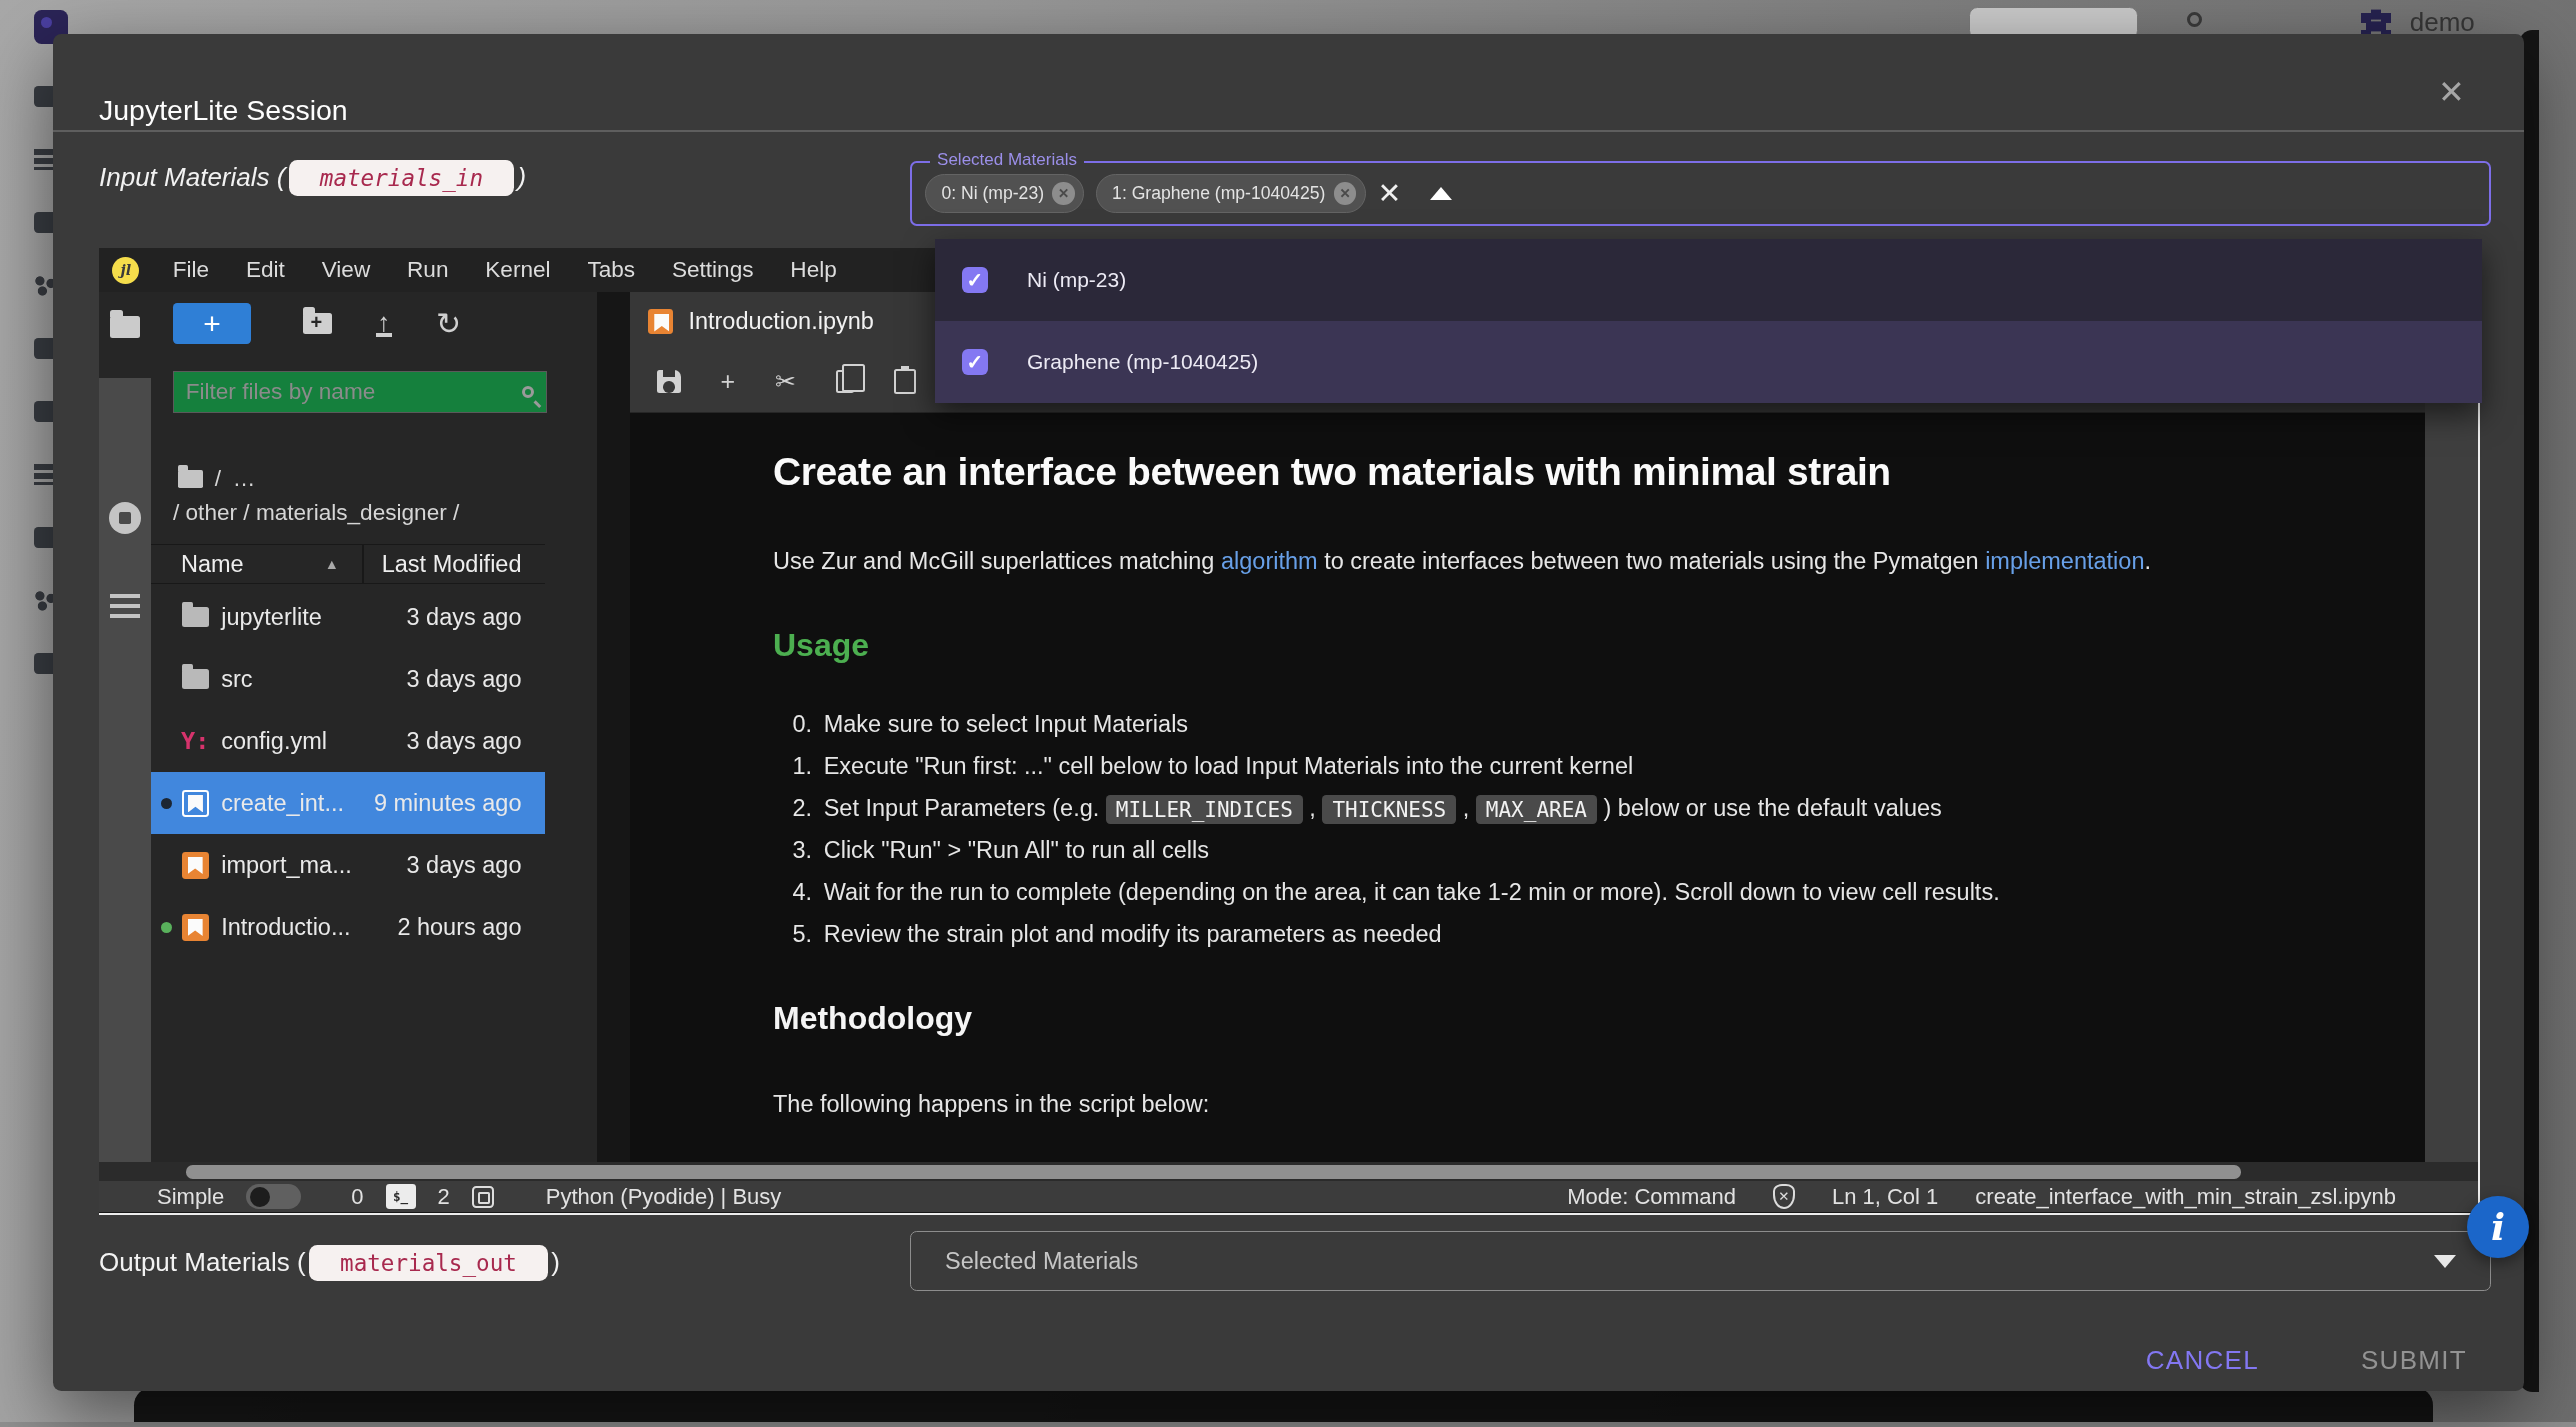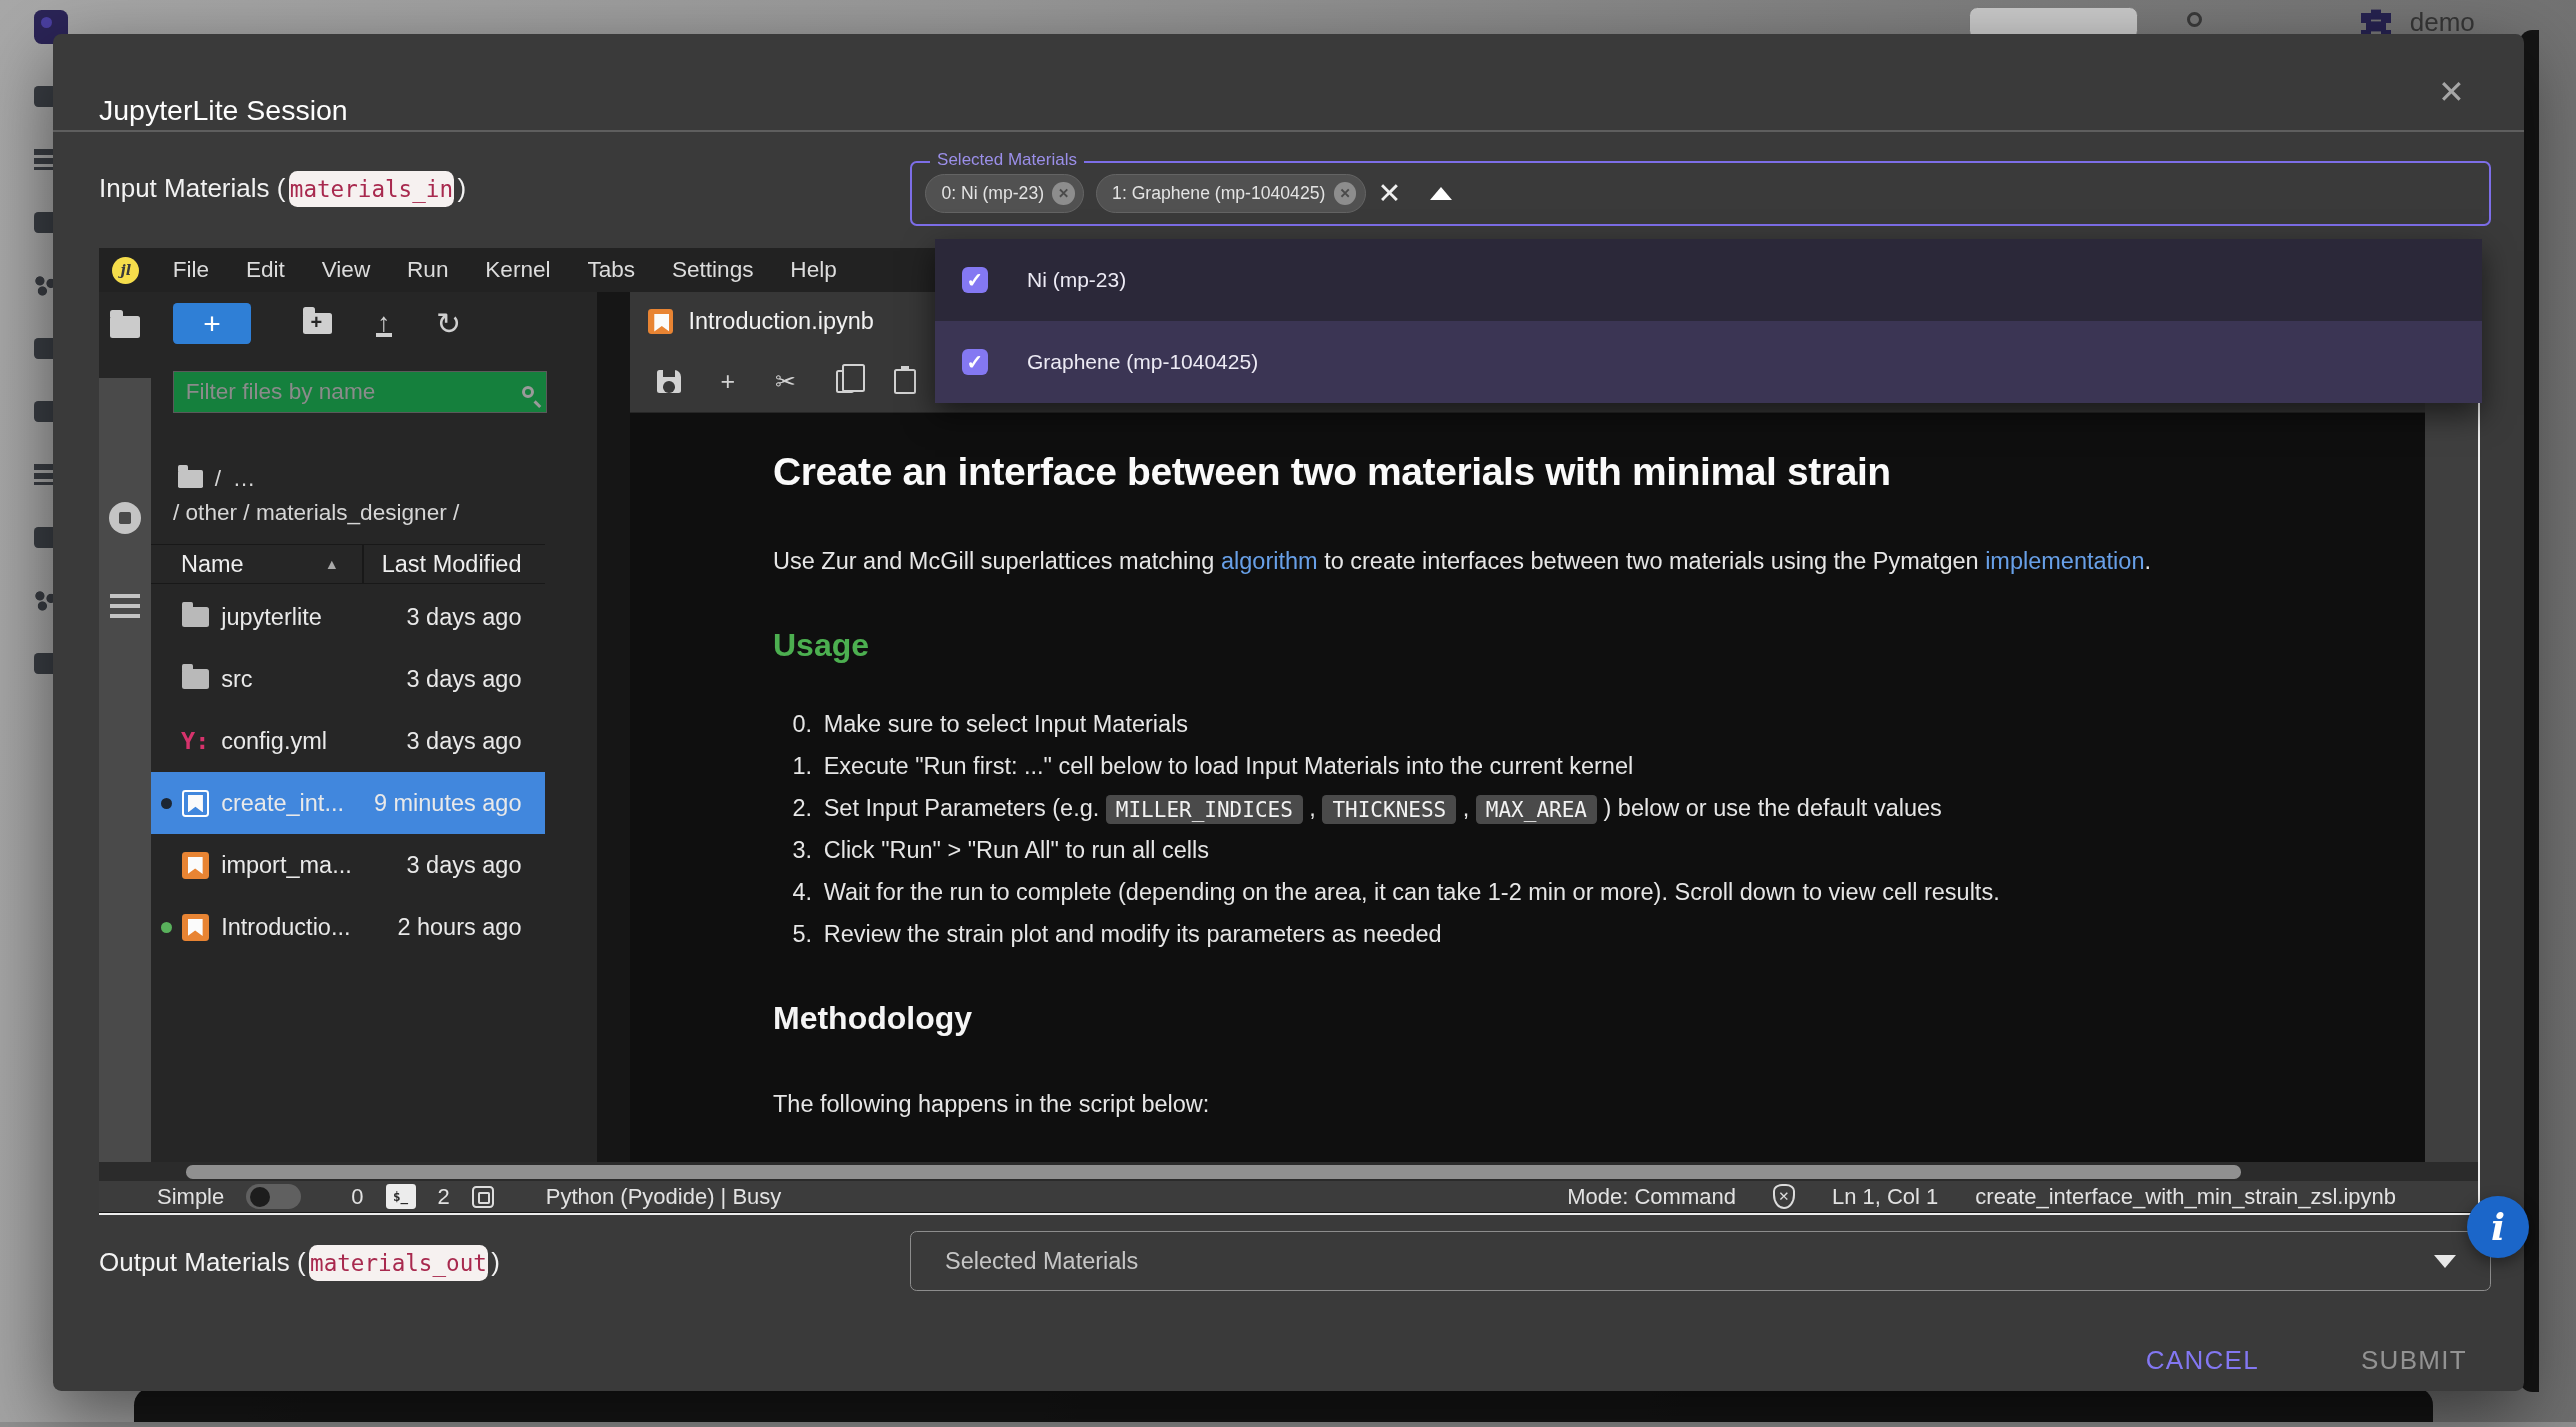--- a/index.html
+++ b/index.html
@@ -29,22 +29,22 @@
   .bd-account-name { font-size:26px; color:#363636; font-weight:400; }
 
   
   .modal { position:absolute; left:53px; top:34px; width:2471px; height:1357px; background:#3a3a3a;
     border-radius:8.4px; box-shadow:0 25px 75px rgba(0,0,0,.5); z-index:2; overflow:hidden; }
   .modal-title { position:absolute; left:46px; top:60px; font-size:28.5px; font-weight:500; color:#fdfdfd; }
   .modal-close { position:absolute; left:2375px; top:34px; width:47px; height:47px; font-size:32px; color:#a6a6a6; display:flex; align-items:center; justify-content:center; cursor:pointer; }
   .modal-divider { position:absolute; left:0; top:96px; width:2471px; height:1.7px; background:#5e5e5e; }
 
   .io-label { position:absolute; left:46px; display:flex; align-items:center; font-size:26px; color:#f2f2f2; }
-  .io-label .code-chip { margin:0 3.4px; background:#f6f1f0; color:#a8294e; border-radius:8.4px; padding:5px 1px; font-size:22.6px; }
-  .row-input { top:122px; height:65px; }
+  .io-label .code-chip { margin:0 3.4px; background:#f6f1f0; color:#a8294e; border-radius:8.4px; padding:5px 31px; font-size:22.6px; }
+  .row-input { top:111px; height:65px;font-style:italic; }
   .row-output { top:1199px; height:59px; }
 
   
   .mat-select { position:absolute; left:857px; top:127px; width:1581px; height:65px; border:2.5px solid #7d6ee8; border-radius:6.7px;
     display:flex; align-items:center; padding:0 22px 0 13.4px; }
   .mat-legend { position:absolute; left:18.4px; top:-12.6px; background:#3a3a3a; padding:0 6.7px; font-size:17px; color:#9b8fe9; }
   .chip { display:flex; align-items:center; gap:8.4px; background:#515151; border:0.8px solid #646464; border-radius:20px; height:39px; padding:0 8.4px 0 15px; margin-right:11.7px; }
   .chip-label { font-size:17.6px; color:#e3e3e3; white-space:nowrap; }
   .chip-x { width:22.6px; height:22.6px; border-radius:50%; background:#8d8d8d; color:#4a4a4a; font-size:13.4px; font-weight:700; display:flex; align-items:center; justify-content:center; cursor:pointer; }
   .mat-placeholder { font-size:24px; color:#9a9a9a; margin-left:18.4px; flex:1 1 auto; }

